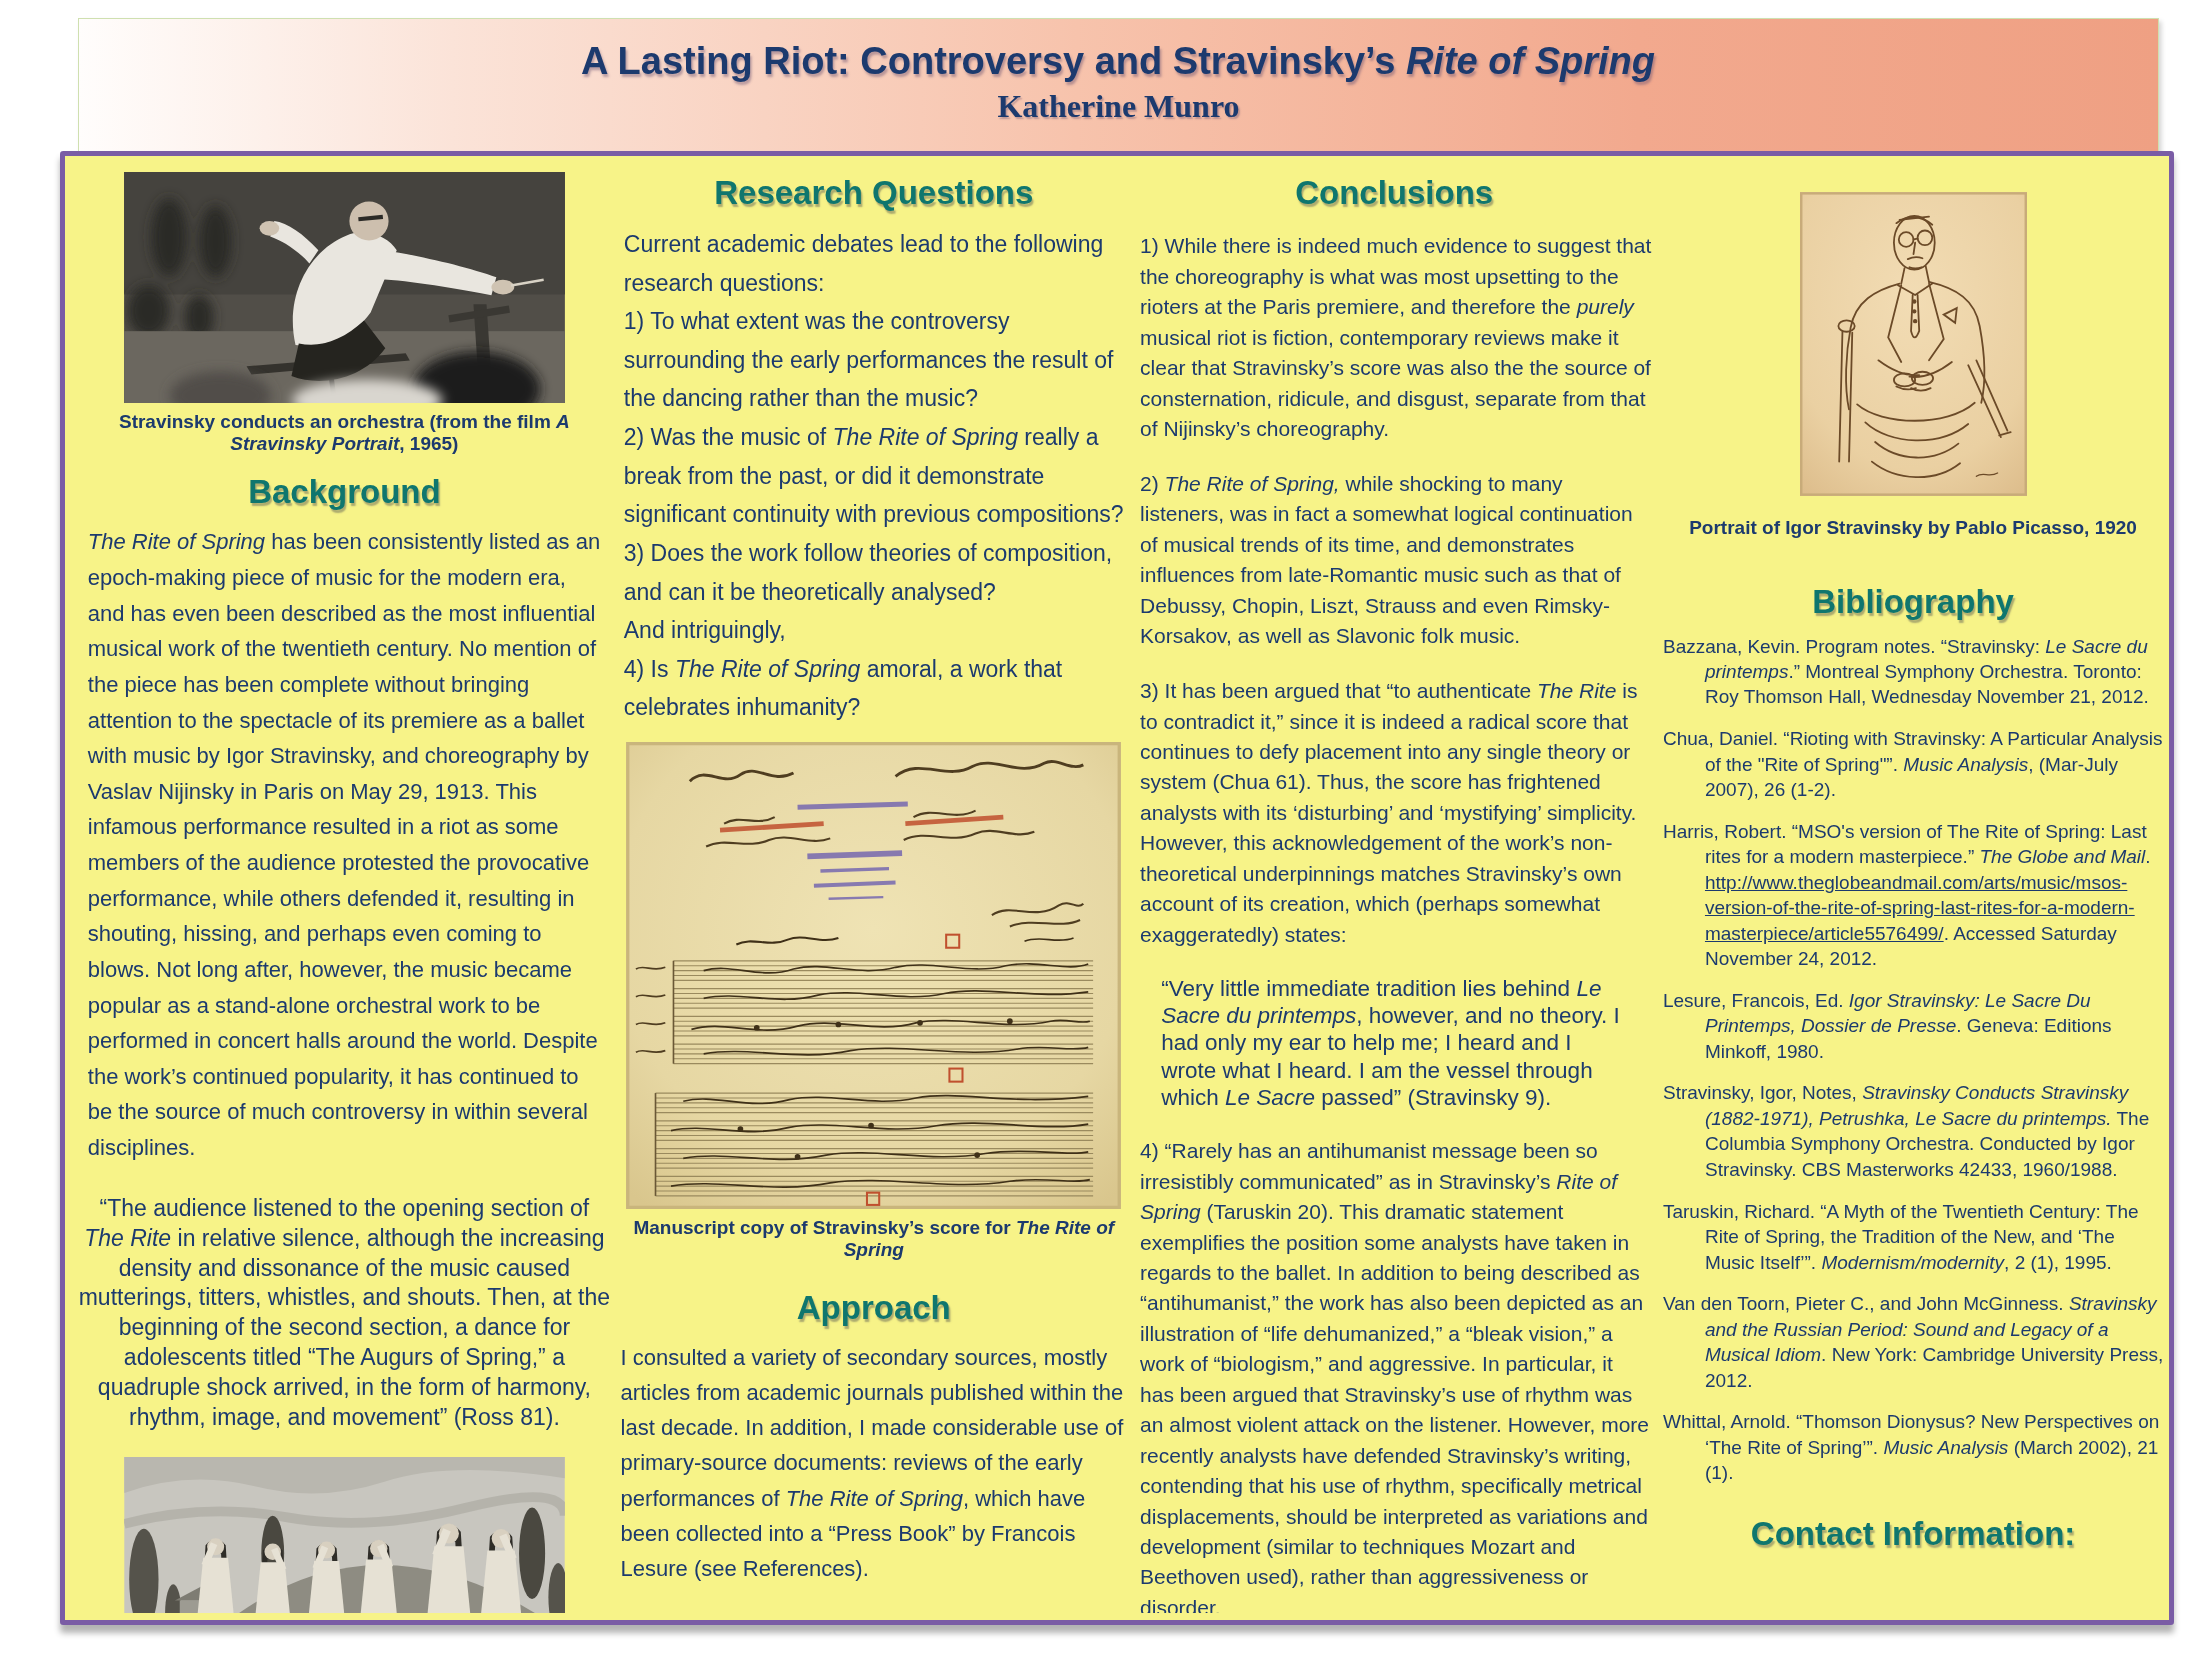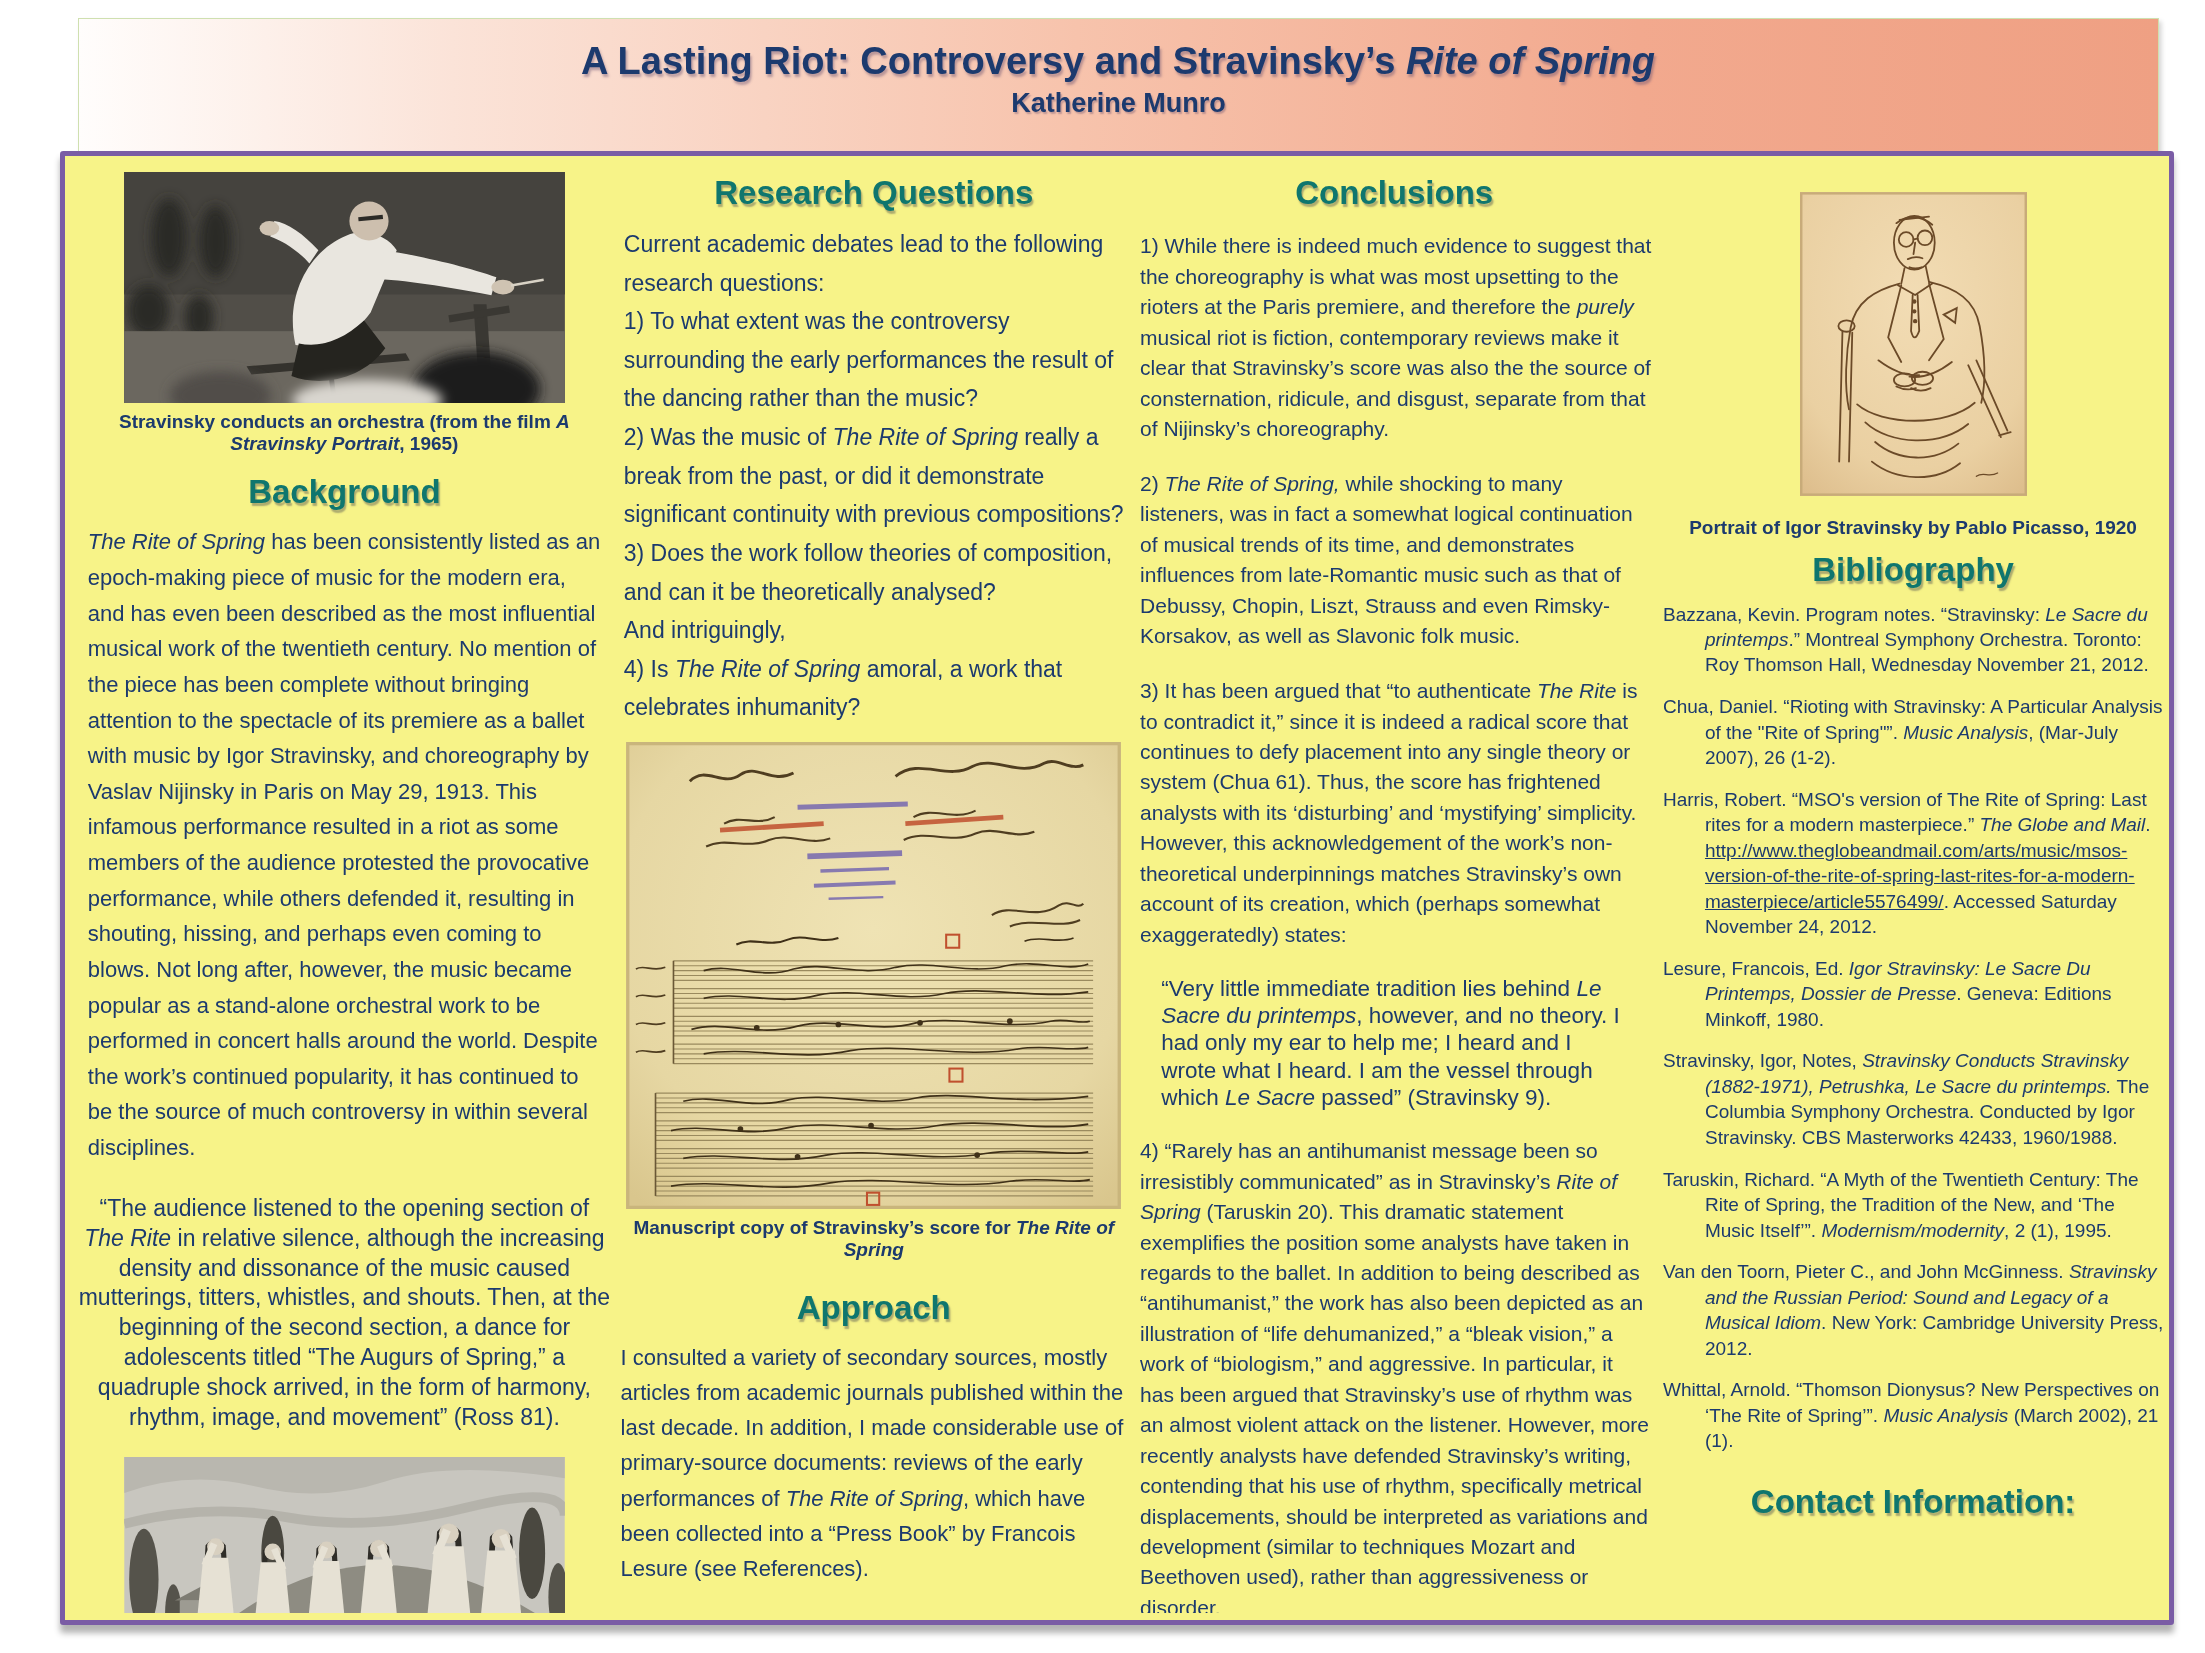--- a/index.html
+++ b/index.html
@@ -12,22 +12,23 @@
     background:linear-gradient(90deg,#fffdfc 0%,#fbe3d8 18%,#f7c3ac 48%,#f2a98e 75%,#efa083 100%);
     border:1.6px solid #cfe0b0;
     box-shadow:2.5px 3.3px 4.9px rgba(0,0,0,0.18);
     text-align:center;
   }
   .banner h1{
     margin:21px 1px 0 0;font-size:38px;font-weight:700;color:#1c3a6e;
     text-shadow:1.6px 2.5px 2.5px rgba(104,80,110,0.45);
   }
   .banner h2{
-    margin:4.9px 0 0 0;font-size:27px;font-weight:700;color:#1c3a6e;
+    margin:4.9px 0 0 0;font-size:32px;font-weight:700;color:#1c3a6e;
     text-shadow:1.6px 1.6px 1.6px rgba(104,80,110,0.4);
+    font-family:Liberation Serif, serif;
   }
 
   
   .panel{
     position:absolute;left:60px;top:151px;width:2104px;height:1464px;
     background:#f7f388;border:5.7px solid #7a5ca5;border-radius:3.3px;
     box-shadow:0 7.4px 6.5px rgba(0,0,0,0.3);
     overflow:hidden;
   }
   .cols{display:grid;grid-template-columns:536px 513px 518px 510px;column-gap:4.9px;padding:6.5px 11.4px 0 11.4px;}
@@ -393,21 +394,21 @@
             <ellipse cx="57" cy="164" rx="10" ry="7"></ellipse>
 
             <path d="M206 212 L246 300 M216 206 L254 292"></path>
             <path d="M244 298 L258 294"></path>
 
             <path d="M216 348 C224 342 232 350 242 344" stroke-width="1.6"></path>
           </g>
         </svg>
         <div class="caption" style="margin-top:21px">Portrait of Igor Stravinsky by Pablo Picasso, 1920</div>
 
-        <div class="heading" style="margin-top:12px">Bibliography</div>
+        <div class="heading" style="margin-top:44px">Bibliography</div>
         <div class="bib-wrap">
           <p class="bib-entry"><span>Bazzana, Kevin. Program notes. “Stravinsky: </span><span class="it">Le Sacre du printemps</span><span>.” Montreal Symphony Orchestra. Toronto: Roy Thomson Hall, Wednesday November 21, 2012.</span></p>
           <p class="bib-entry"><span>Chua, Daniel. “Rioting with Stravinsky: A Particular Analysis of the "Rite of Spring"”. </span><span class="it">Music Analysis</span><span>, (Mar-July 2007), 26 (1-2).</span></p>
           <p class="bib-entry"><span>Harris, Robert. “MSO's version of The Rite of Spring: Last rites for a modern masterpiece.” </span><span class="it">The Globe and Mail</span><span>. </span><span class="un">http://www.theglobeandmail.com/arts/music/msos-version-of-the-rite-of-spring-last-rites-for-a-modern-masterpiece/article5576499/</span><span>. Accessed Saturday November 24, 2012.</span></p>
           <p class="bib-entry"><span>Lesure, Francois, Ed. </span><span class="it">Igor Stravinsky: Le Sacre Du Printemps, Dossier de Presse</span><span>. Geneva: Editions Minkoff, 1980.</span></p>
           <p class="bib-entry"><span>Stravinsky, Igor, Notes, </span><span class="it">Stravinsky Conducts Stravinsky (1882-1971), Petrushka, Le Sacre du printemps.</span><span> The Columbia Symphony Orchestra. Conducted by Igor Stravinsky. CBS Masterworks 42433, 1960/1988.</span></p>
           <p class="bib-entry"><span>Taruskin, Richard. “A Myth of the Twentieth Century: The Rite of Spring, the Tradition of the New, and ‘The Music Itself’”. </span><span class="it">Modernism/modernity</span><span>, 2 (1), 1995.</span></p>
           <p class="bib-entry"><span>Van den Toorn, Pieter C., and John McGinness. </span><span class="it">Stravinsky and the Russian Period: Sound and Legacy of a Musical Idiom</span><span>. New York: Cambridge University Press, 2012.</span></p>
           <p class="bib-entry"><span>Whittal, Arnold. “Thomson Dionysus? New Perspectives on ‘The Rite of Spring’”. </span><span class="it">Music Analysis</span><span> (March 2002), 21 (1).</span></p>
         </div>

